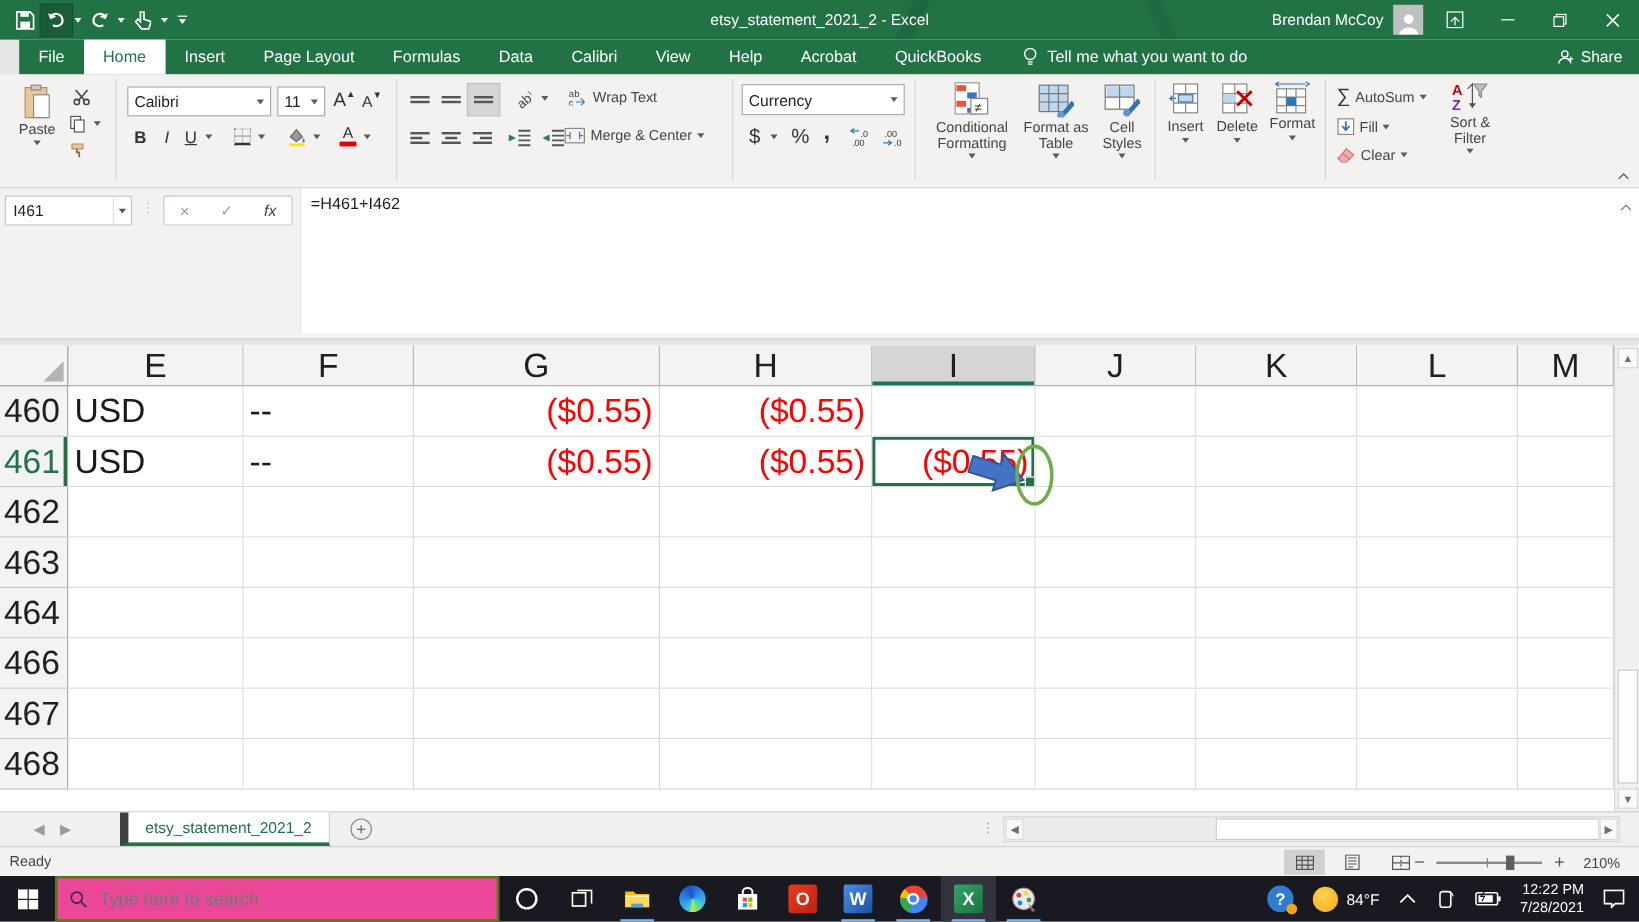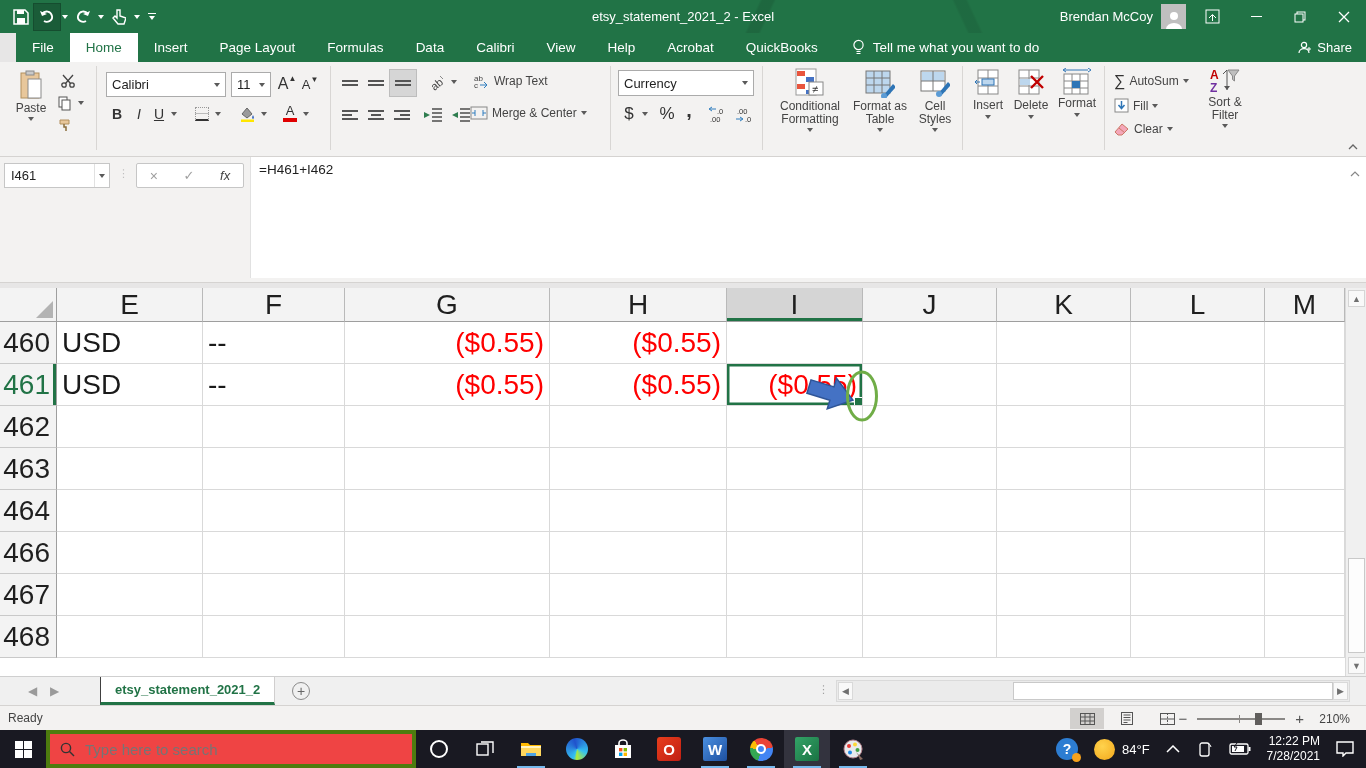--- a/index.html
+++ b/index.html
@@ -65,21 +65,21 @@
   #grid tr.hdr { height:34px; }
 
   
   #vscroll { position:absolute; left:1345px; top:288px; width:21px; height:388px; background:#F0F0F0; border-left:1px solid #DADADA; }
   .scrbtn { position:absolute; left:2px; width:17px; height:17px; background:#F9F9F9; border:1px solid #D5D5D5; color:#707070; font-size:9px; display:flex; align-items:center; justify-content:center; }
   #vthumb { position:absolute; left:2px; top:270px; width:17px; height:95px; background:#FDFDFD; border:1px solid #C9C9C9; }
 
   
   #sheetbar { position:absolute; left:0; top:676px; width:1366px; height:29px; background:#F0F0F0; border-top:1px solid #CFCFCF; font-size:13px; color:#444; }
   .navarr { position:absolute; top:7px; font-size:12px; color:#9a9a9a; }
-  #sheettab { position:absolute; left:100px; top:0; height:28px; background:#fff; border-left:1px solid #404040; border-right:1px solid #D0CECE; border-bottom:3px solid #217346; display:flex; align-items:center; padding:0 14px; color:#217346; font-weight:bold; }
+  #sheettab { position:absolute; left:100px; top:0; height:28px; background:#fff; border-left:7px solid #404040; border-right:1px solid #D0CECE; border-bottom:3px solid #217346; display:flex; align-items:center; padding:0 14px; color:#217346; font-weight:normal; }
   #addsheet { position:absolute; left:292px; top:5px; width:18px; height:18px; border:1px solid #8a8a8a; border-radius:50%; color:#666; display:flex; align-items:center; justify-content:center; font-size:14px; }
   #hscroll { position:absolute; left:836px; top:3px; width:514px; height:22px; background:#EBEBEB; border:1px solid #DADADA; }
   #hthumb { position:absolute; left:176px; top:1px; width:320px; height:18px; background:#FFF; border:1px solid #C9C9C9; }
   .hbtn { position:absolute; top:1px; width:15px; height:18px; background:#F9F9F9; border:1px solid #D9D9D9; color:#707070; font-size:9px; display:flex; align-items:center; justify-content:center; }
   #gripper { position:absolute; left:818px; top:6px; color:#A0A0A0; font-size:11px; letter-spacing:1px; }
 
   
   #statusbar { position:absolute; left:0; top:705px; width:1366px; height:25px; background:#F3F2F1; border-top:1px solid #D5D3D1; font-size:12px; color:#444; }
   #ready { position:absolute; left:8px; top:5px; }
   .viewbtn { position:absolute; top:2px; width:34px; height:21px; display:flex; align-items:center; justify-content:center; }
@@ -87,21 +87,21 @@
   #zoomctl { position:absolute; right:16px; top:2px; display:flex; align-items:center; gap:10px; height:21px; }
   #zoomtrack { width:88px; height:2px; background:#8A8886; position:relative; }
   #zoomthumb { position:absolute; left:58px; top:-5px; width:7px; height:12px; background:#605E5C; }
   #zoomnotch { position:absolute; left:42px; top:-3px; width:1px; height:8px; background:#8A8886; }
 
   
   #taskbar { position:absolute; left:0; top:730px; width:1366px; height:38px; background:#191922; display:flex; align-items:center; }
   .tbbtn { width:46px; height:38px; display:flex; align-items:center; justify-content:center; position:relative; }
   .tbbtn.open::after { content:""; position:absolute; bottom:0; left:9px; right:9px; height:2.5px; background:#76B9ED; }
   .tbbtn.focused { background:#33333E; }
-  #tsearch { width:370px; height:38px; background:#ef4444; border:4px solid #4d7c0f; display:flex; align-items:center; gap:10px; padding:0 10px; }
+  #tsearch { width:370px; height:38px; background:#ec4899; border:2px solid #4d7c0f; display:flex; align-items:center; gap:10px; padding:0 10px; }
   #tsearch input { border:none; outline:none; font-size:15px; color:#333; width:300px; background:transparent; }
   .appsq { width:24px; height:24px; display:flex; align-items:center; justify-content:center; font-weight:bold; font-size:15px; color:#fff; }
   #tray { position:absolute; right:0; top:0; height:38px; display:flex; align-items:center; gap:16px; color:#fff; font-size:13px; padding-right:12px; }
   #clock { text-align:right; font-size:12px; line-height:15px; }
 
   
   #overlay { position:absolute; left:0; top:0; width:1366px; height:768px; pointer-events:none; z-index:50; }
 </style>
 </head>
 <body>

